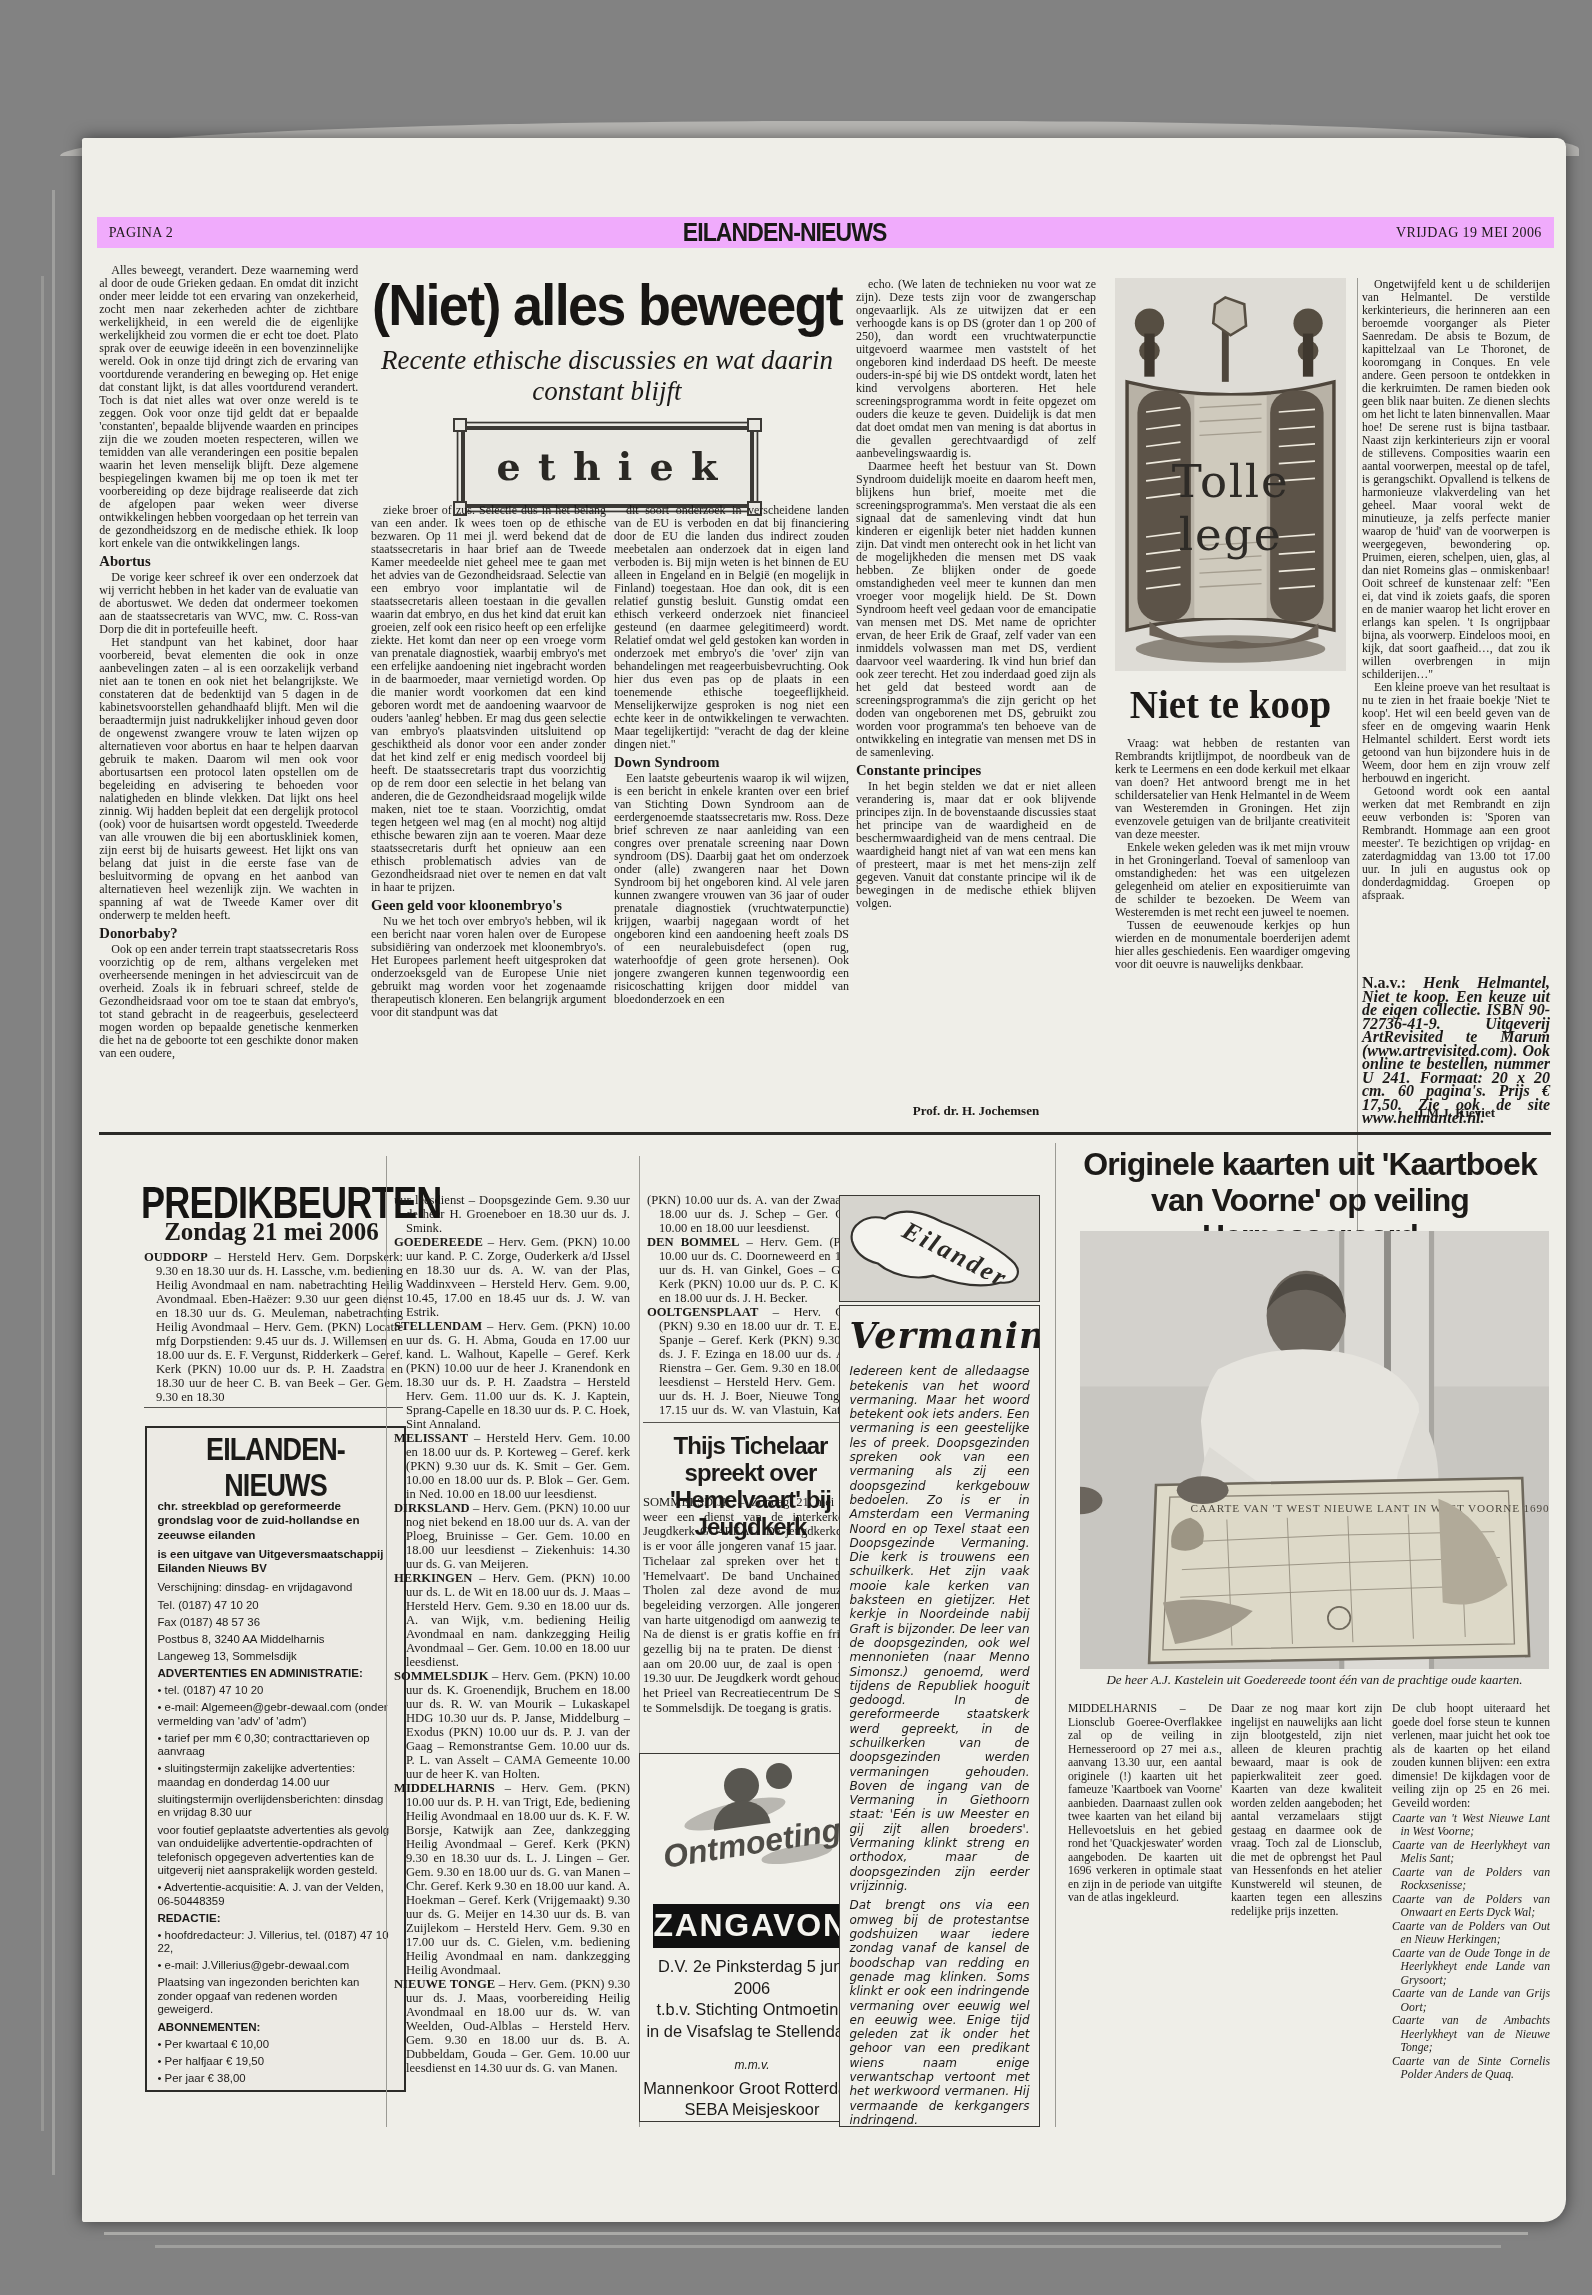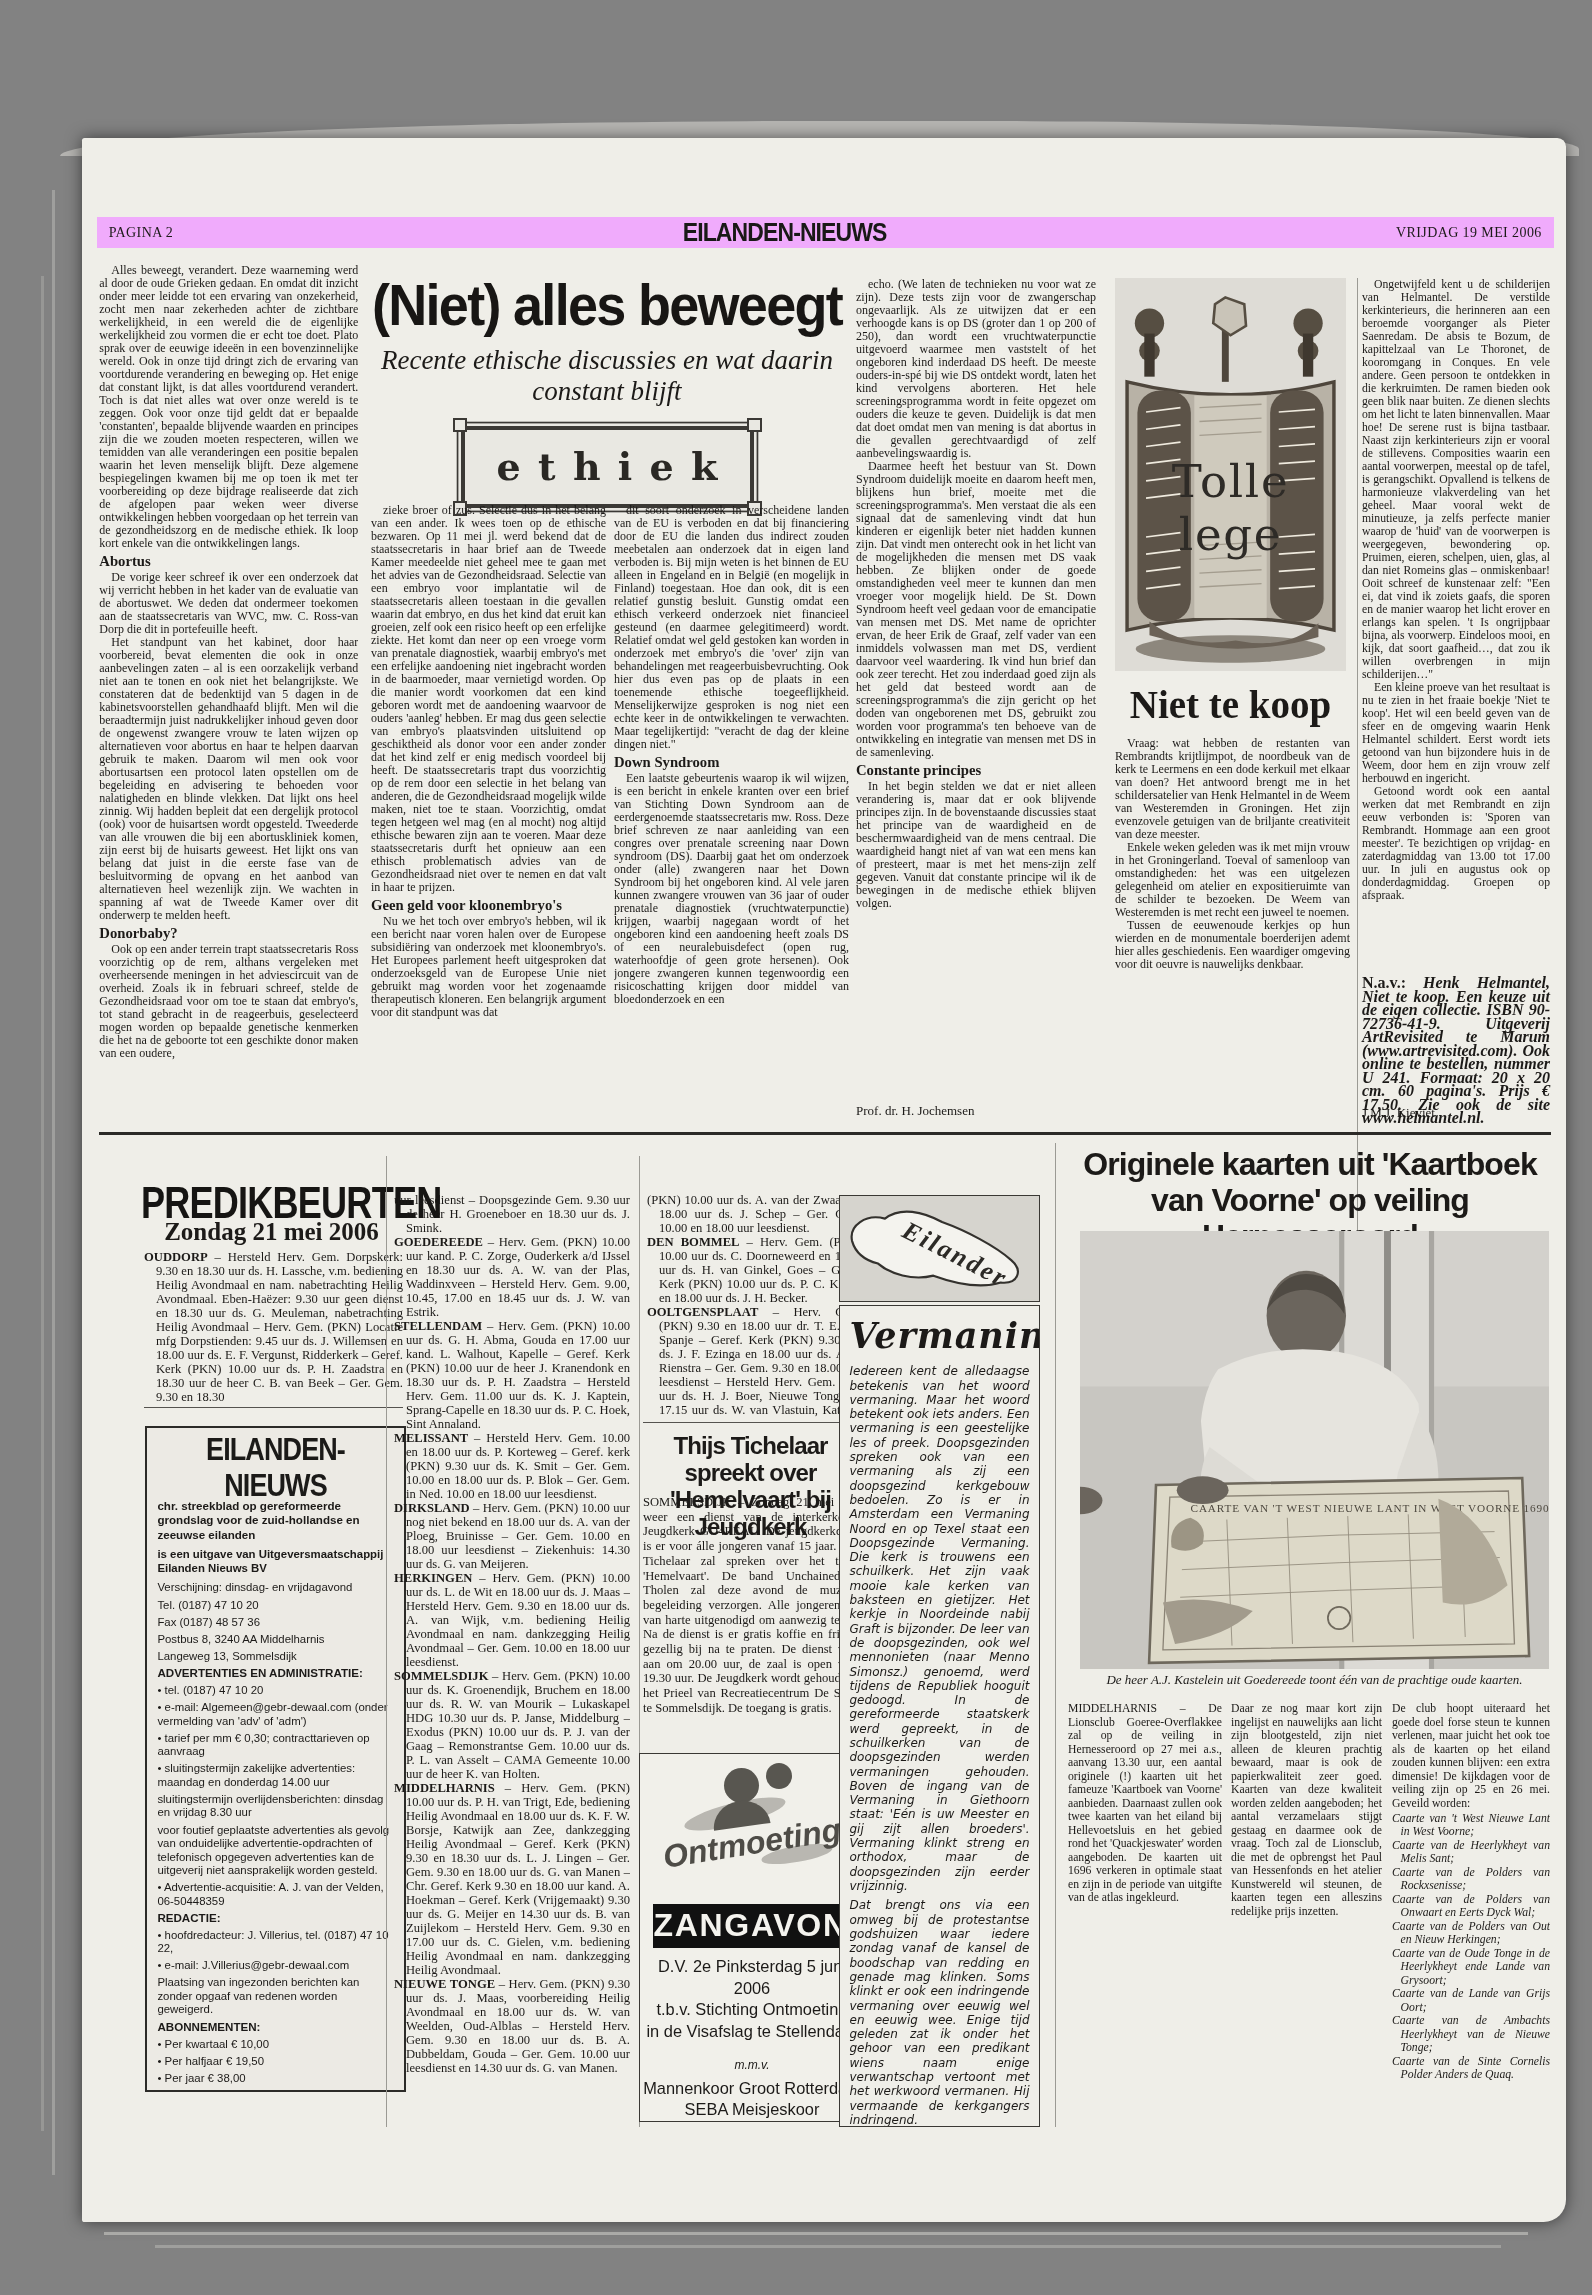--- a/index.html
+++ b/index.html
@@ -18,21 +18,21 @@
   .col .blk h4{margin:5.2px 0 2.6px;font-size:14.7px;font-family:"Liberation Serif",serif;font-weight:bold;text-indent:0;}
   .col .blk h4:empty{display:none;}
   .col .blk p:empty{display:none;}
   
   .mainhead{position:absolute;left:287px;top:136px;width:476px;text-align:center;}
   .mainhead h1{margin:0;font-family:"Liberation Sans",sans-serif;font-weight:bold;font-size:54px;letter-spacing:-1.7px;transform:scaleY(1.05);color:#181614;}
   .mainhead h2{margin:8.6px 0 0;font-size:27px;font-style:italic;font-weight:normal;line-height:31px;}
   .ethiekbox{position:relative;margin:19px auto 0;width:285px;height:74px;border:4.3px solid #3b3935;background:#e9e8e2;box-shadow:0 0 0 2.6px #e9e8e2,0 0 0 4.3px #3b3935;display:flex;align-items:center;justify-content:center;}
   .ethiekbox .orn{position:absolute;width:10.4px;height:10.4px;border:2.6px solid #3b3935;background:#e9e8e2;}
   .ethiek-word{font-family:"DejaVu Serif",serif;font-weight:bold;font-size:38px;letter-spacing:17.3px;text-indent:17.3px;color:#2a2824;}
-  .sig{font-weight:normal;font-size:13px;text-align:left;}
+  .sig{font-weight:bold;font-size:13px;text-align:center;}
   .vrule{position:absolute;width:0.9px;background:#9b9a94;}
   .hrule{position:absolute;height:2.6px;background:#2b2a27;}
   .thinrule{position:absolute;height:0.9px;background:#55534f;}
   
   .tolle{position:absolute;left:1033px;top:140px;width:231px;height:393px;background:#dedcd6;overflow:hidden;}
   .tolle-text{position:absolute;left:0;top:177px;width:100%;text-align:center;font-family:"DejaVu Serif",serif;font-size:45px;color:#2e2b27;letter-spacing:1.7px;}
   .ntk-head{position:absolute;left:1033px;top:544px;width:231px;text-align:center;font-family:"Liberation Serif",serif;font-weight:bold;font-size:39px;margin:0;}
   
   .pbtitle{position:absolute;left:59px;top:1042px;font-family:"Liberation Sans",sans-serif;font-weight:bold;font-size:41px;letter-spacing:-0.9px;transform:scaleX(.88) scaleY(1.1);transform-origin:left;color:#161513;white-space:nowrap;}
   .pbdate{position:absolute;left:60px;top:1080px;width:259px;text-align:center;font-weight:bold;font-size:25px;}

